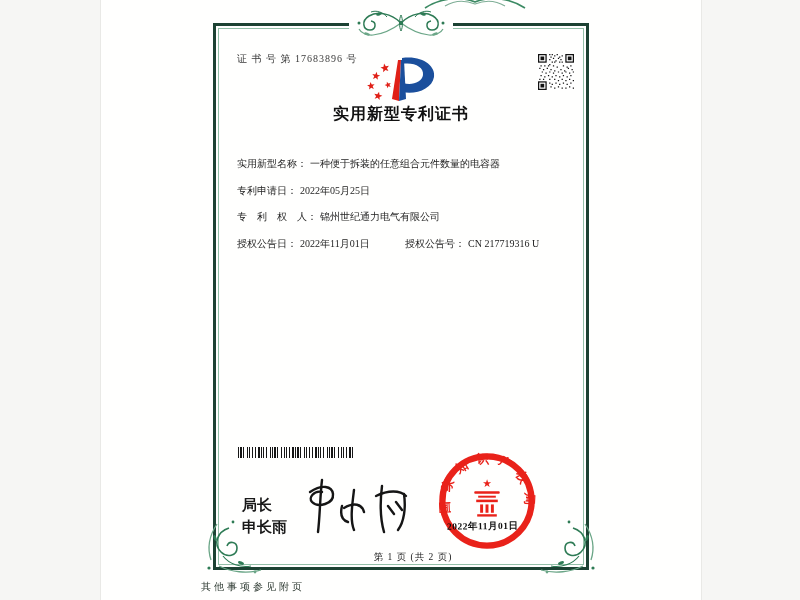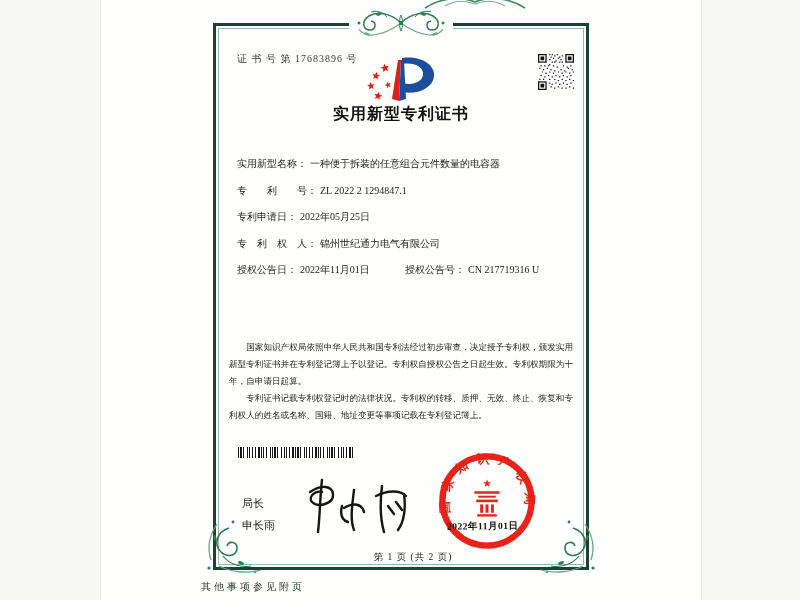--- a/index.html
+++ b/index.html
@@ -44,21 +44,21 @@
     position:absolute;left:229px;top:339px;width:344px;
     font-size:8.6px;line-height:17px;color:#242424;text-align:justify;
   }
   .paras p{margin:0;text-indent:2em;}
   .barcode{
     position:absolute;left:238px;top:447px;width:116px;height:11px;
     background:repeating-linear-gradient(90deg,
       #161616 0 1px,#fff 1px 2.2px,#161616 2.2px 3.6px,#fff 3.6px 5.2px,
       #161616 5.2px 6.2px,#fff 6.2px 8.8px,#161616 8.8px 10.2px,#fff 10.2px 11.4px);
   }
-  .signoff{position:absolute;left:242px;top:496px;font-size:11px;font-weight:400;color:#1a1a1a;}
+  .signoff{position:absolute;left:242px;top:496px;font-size:15px;font-weight:700;color:#1a1a1a;}
   .signoff div{height:22px;}
   .signature{position:absolute;left:292px;top:472px;width:135px;height:72px;}
   .seal{position:absolute;left:438px;top:452px;width:98px;height:98px;opacity:.94;}
   .sealdate{
     position:absolute;left:447px;top:520px;width:95px;
     font-size:9.5px;font-weight:700;color:#0e0e0e;letter-spacing:.5px;
     transform:rotate(-.8deg);white-space:nowrap;
   }
   .pageno{
     position:absolute;left:213px;top:551px;width:376px;text-align:center;
@@ -162,40 +162,33 @@
     </g>
   </svg>
 
   <div class="title">实用新型专利证书</div>
 
   <div class="fields">
     <div class="frow">
       <span class="flabel">实用新型名称：</span><span class="fvalue">一种便于拆装的任意组合元件数量的电容器</span>
     </div>
     <div class="frow">
-      <span class="flabel">专　　利　　号：</span><span class="fvalue">ZL 2022 2 1294847.1</span>
-    </div>
-    <div class="frow">
       <span class="flabel">专利申请日：</span><span class="fvalue">2022年05月25日</span>
     </div>
     <div class="frow">
       <span class="flabel">专　利　权　人：</span><span class="fvalue">锦州世纪通力电气有限公司</span>
     </div>
     <div class="frow">
       <span class="flabel">授权公告日：</span><span class="fvalue">2022年11月01日</span>
       <span class="gpair2">
         <span class="flabel">授权公告号：</span><span class="fvalue">CN 217719316 U</span>
       </span>
     </div>
   </div>
 
-  <div class="paras">
-    <p>国家知识产权局依照中华人民共和国专利法经过初步审查，决定授予专利权，颁发实用新型专利证书并在专利登记簿上予以登记。专利权自授权公告之日起生效。专利权期限为十年，自申请日起算。</p>
-    <p>专利证书记载专利权登记时的法律状况。专利权的转移、质押、无效、终止、恢复和专利权人的姓名或名称、国籍、地址变更等事项记载在专利登记簿上。</p>
-  </div>
 
   <div class="barcode"></div>
 
   <div class="signoff">
     <div>局长</div>
     <div>申长雨</div>
   </div>
 
   <svg class="signature" viewBox="0 0 135 72">
     <g fill="none" stroke="#151515" stroke-width="2.4" stroke-linecap="round">

